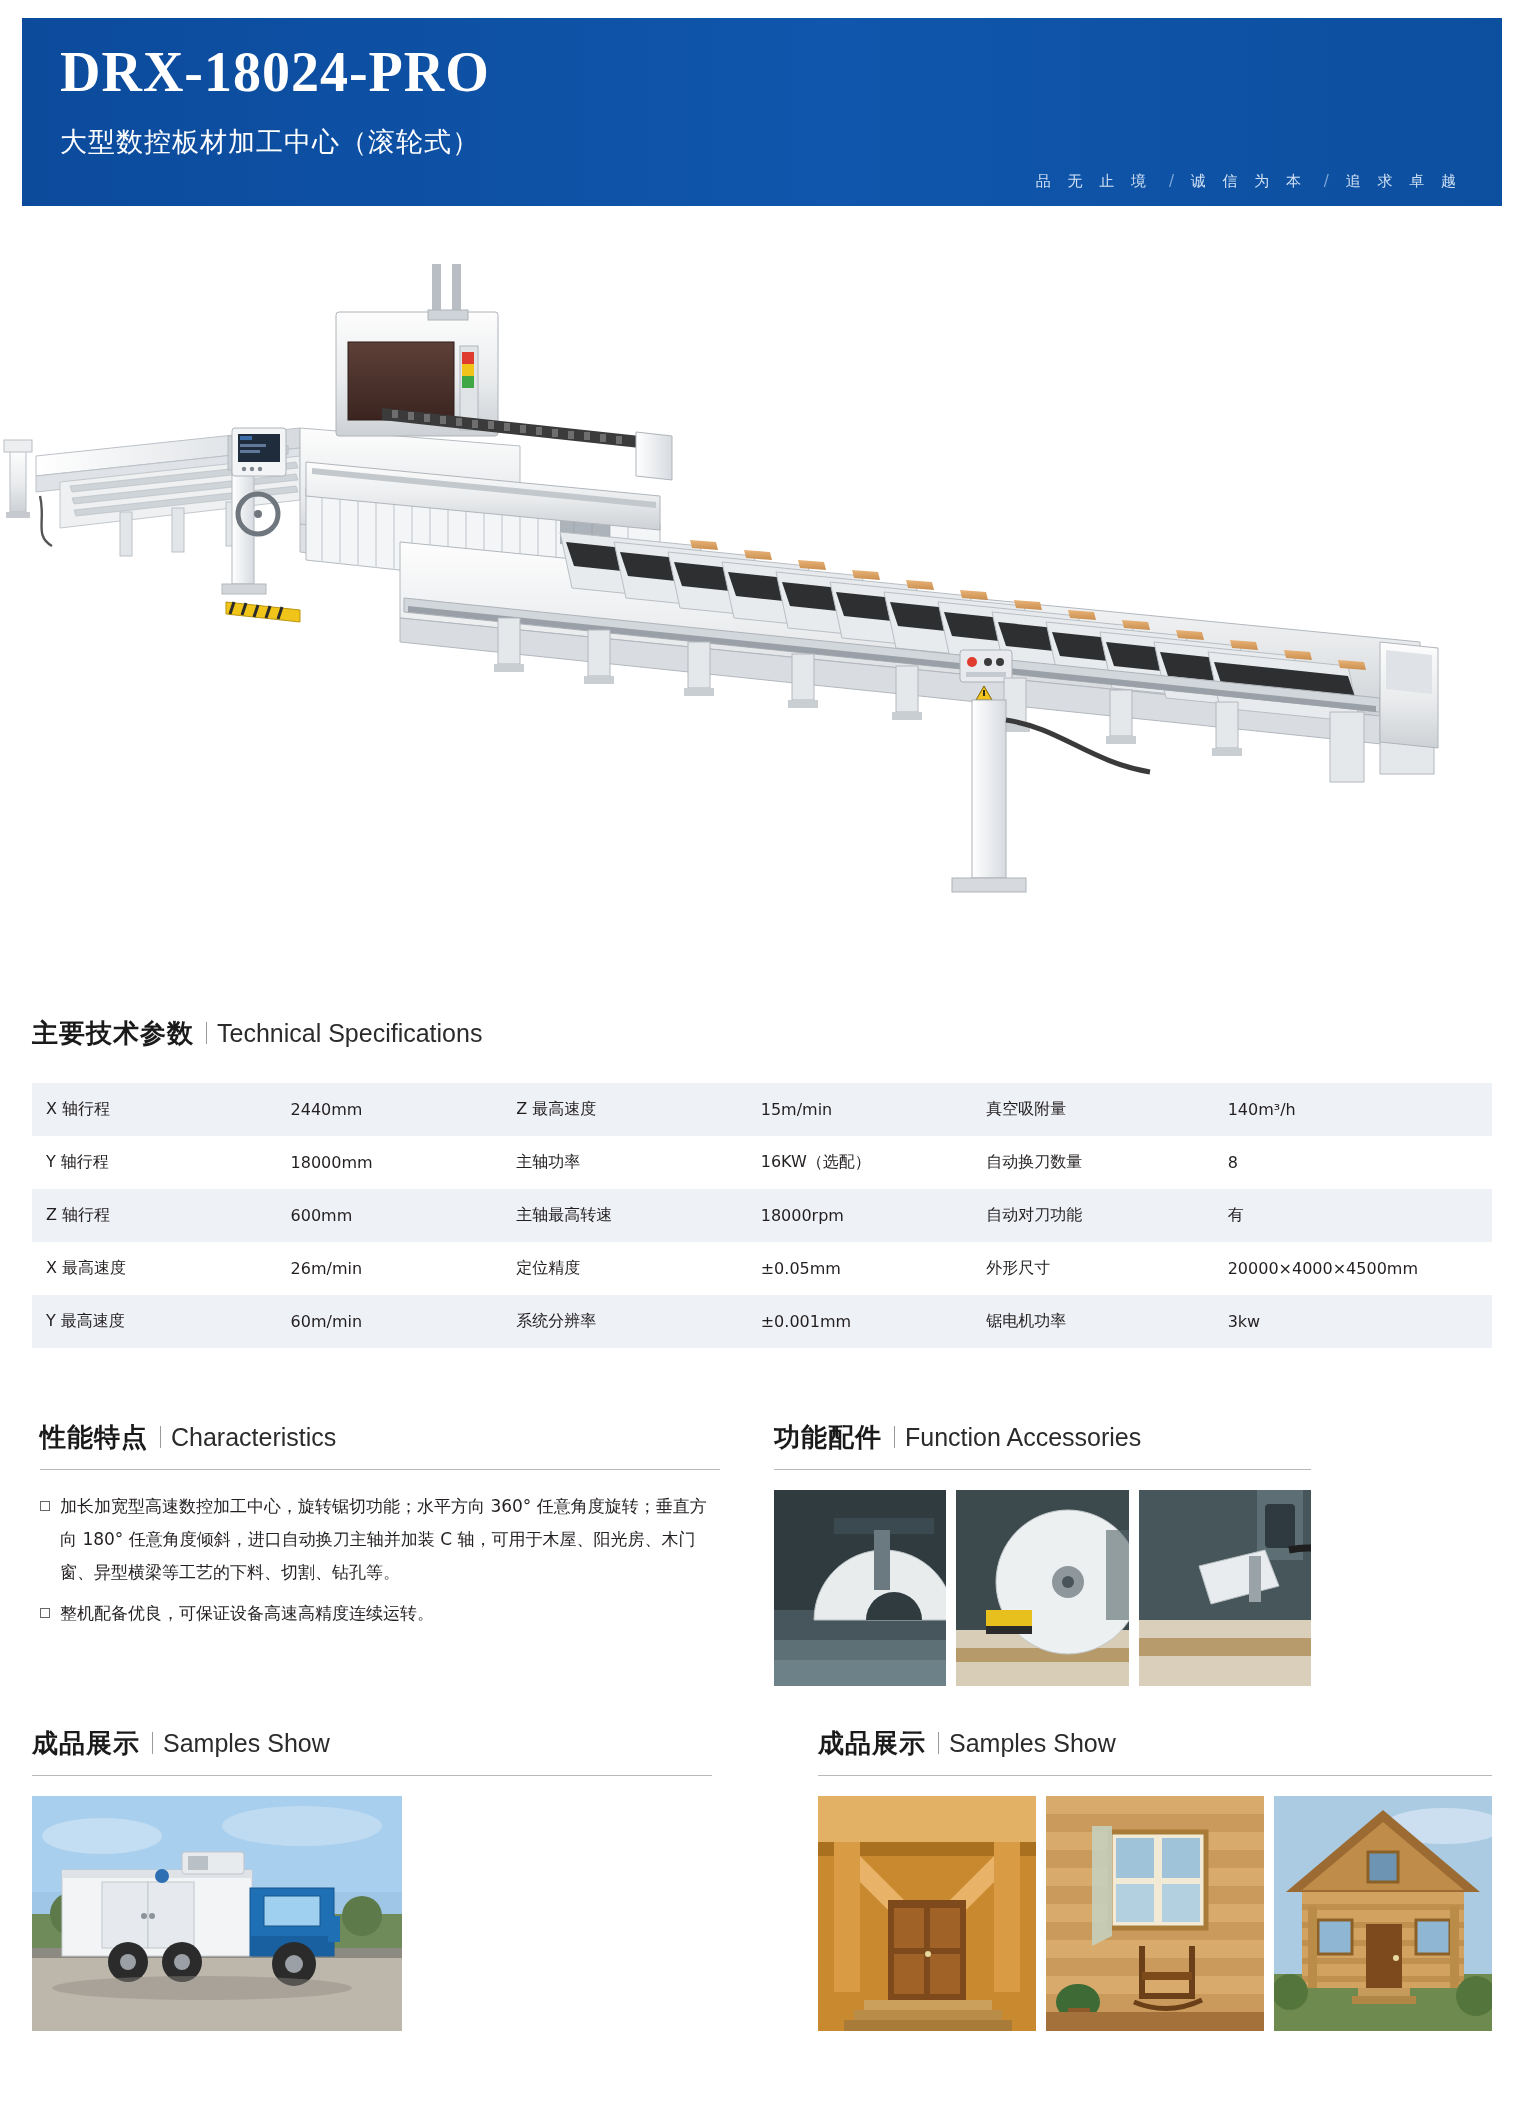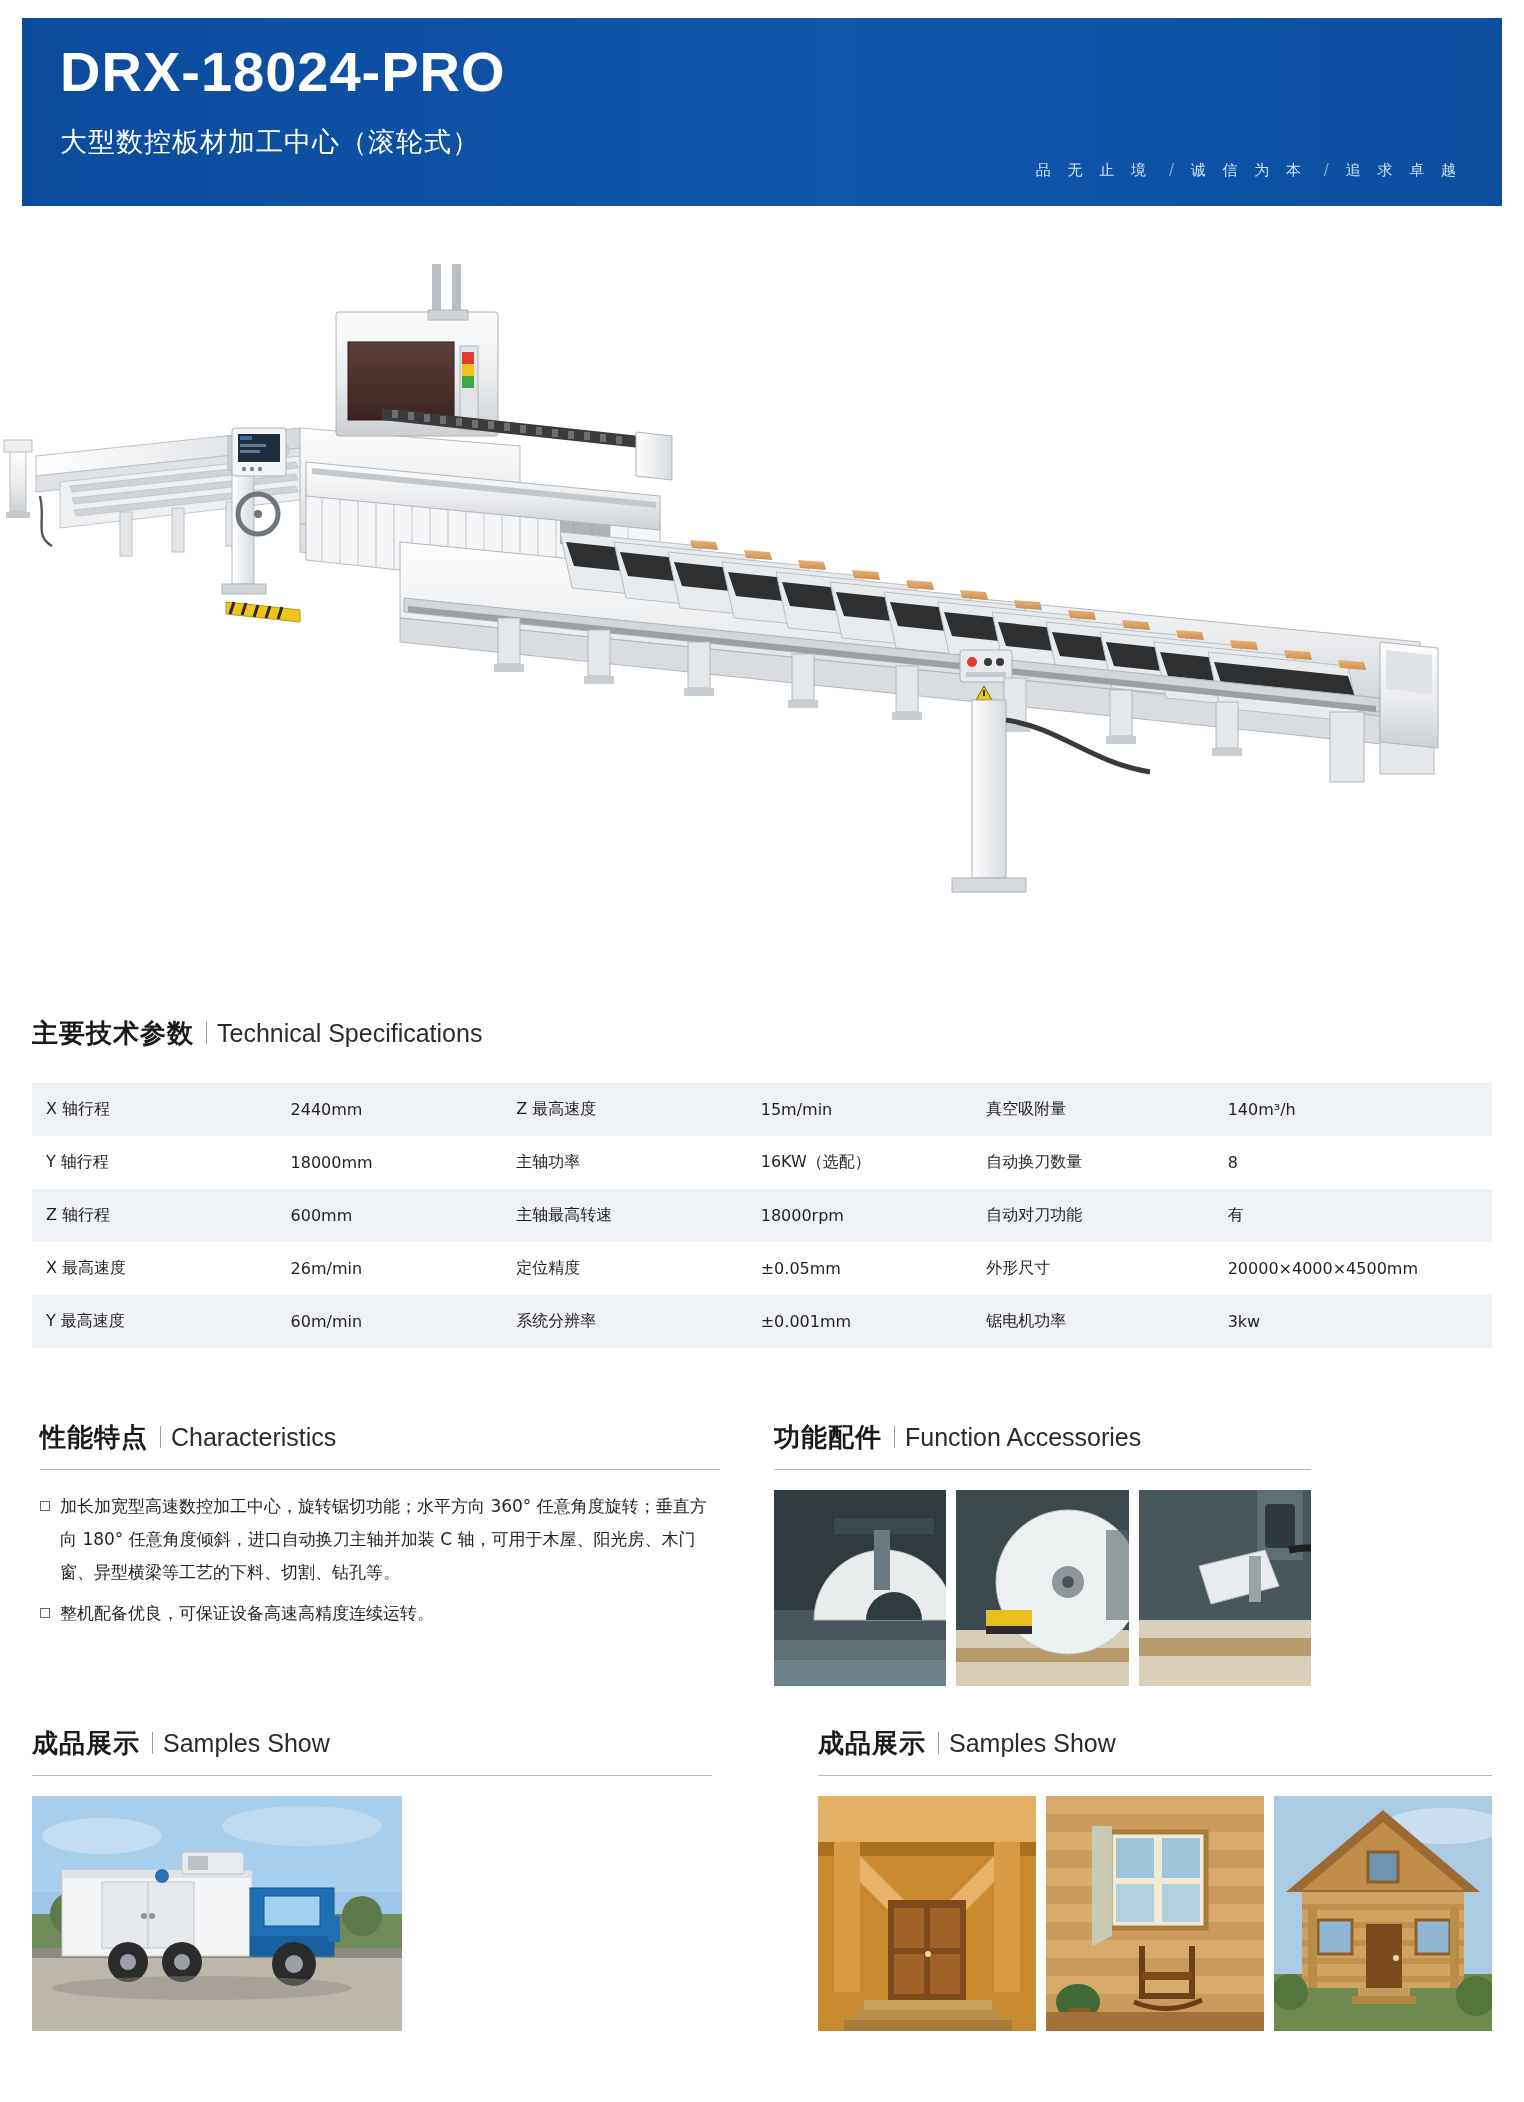--- a/index.html
+++ b/index.html
@@ -22,39 +22,39 @@
     left: 22px;
     top: 18px;
     width: 1480px;
     height: 188px;
     background: #0f4f9e;
     background: linear-gradient(90deg, #0c4b9c 0%, #0f56ac 55%, #0d4f9f 100%);
     box-sizing: border-box;
     padding: 26px 36px 0 38px;
   }
   .header .model {
-    font-family: Liberation Sans, sans-serif;
+    font-family: Liberation Serif, serif;
     font-weight: bold;
     font-size: 56px;
     letter-spacing: 1px;
     color: #ffffff;
     line-height: 1;
     margin: 0;
   }
   .header .subtitle {
     font-size: 27px;
     color: #ffffff;
     margin-top: 24px;
     letter-spacing: 1px;
     font-family: "DejaVu Sans", sans-serif;
   }
   .header .slogan {
     position: absolute;
     right: 40px;
-    bottom: 26px;
+    bottom: 15px;
     font-size: 15px;
     color: #cfe0f4;
     letter-spacing: 6px;
     font-family: "DejaVu Sans", sans-serif;
     white-space: nowrap;
   }
   .header .slogan .sep {
     color: #7fa9d8;
     margin: 0 6px;
     letter-spacing: 0;

